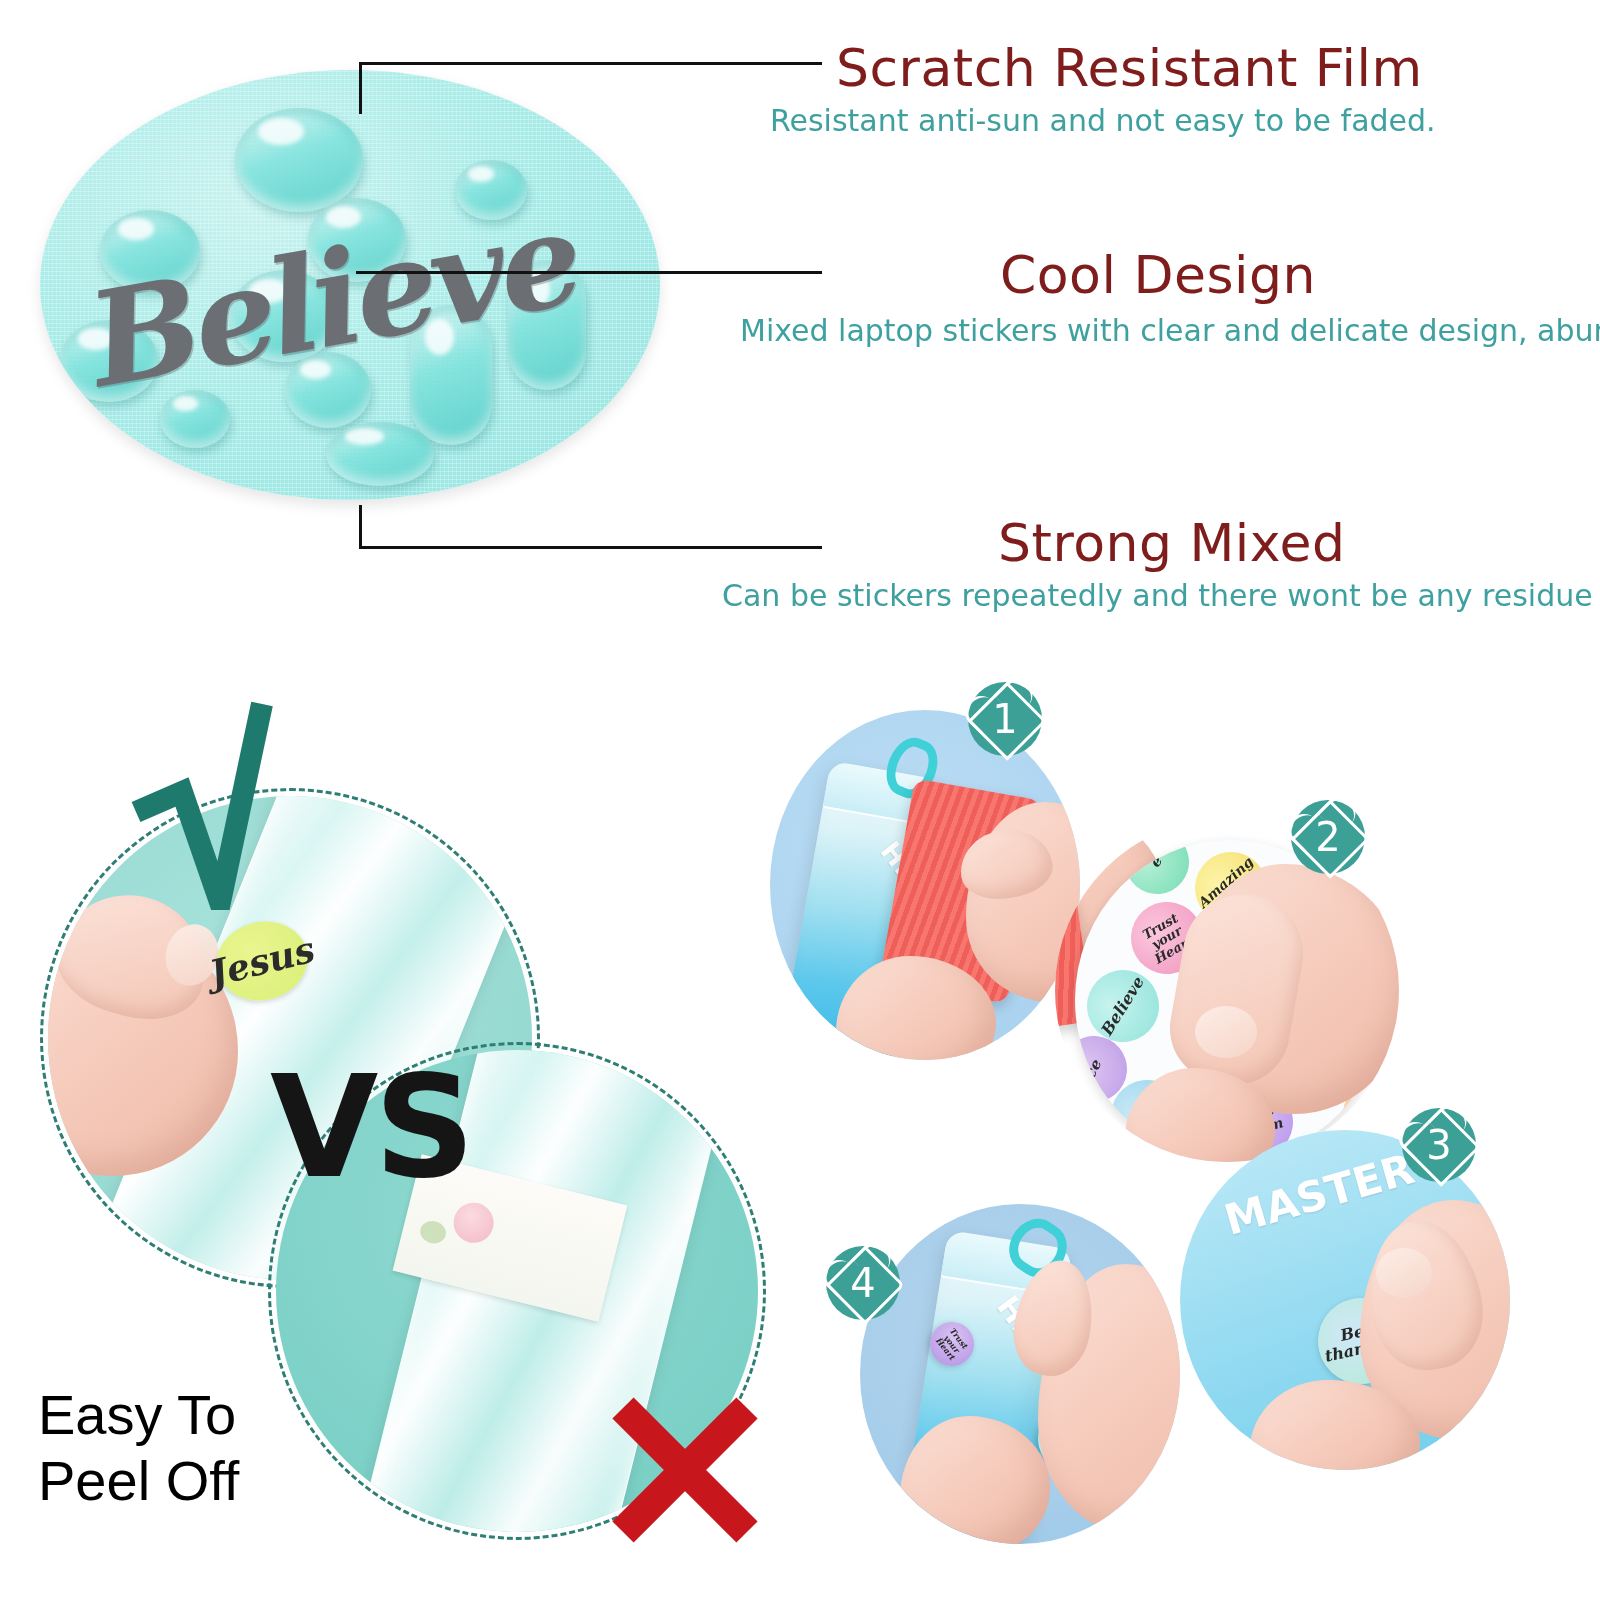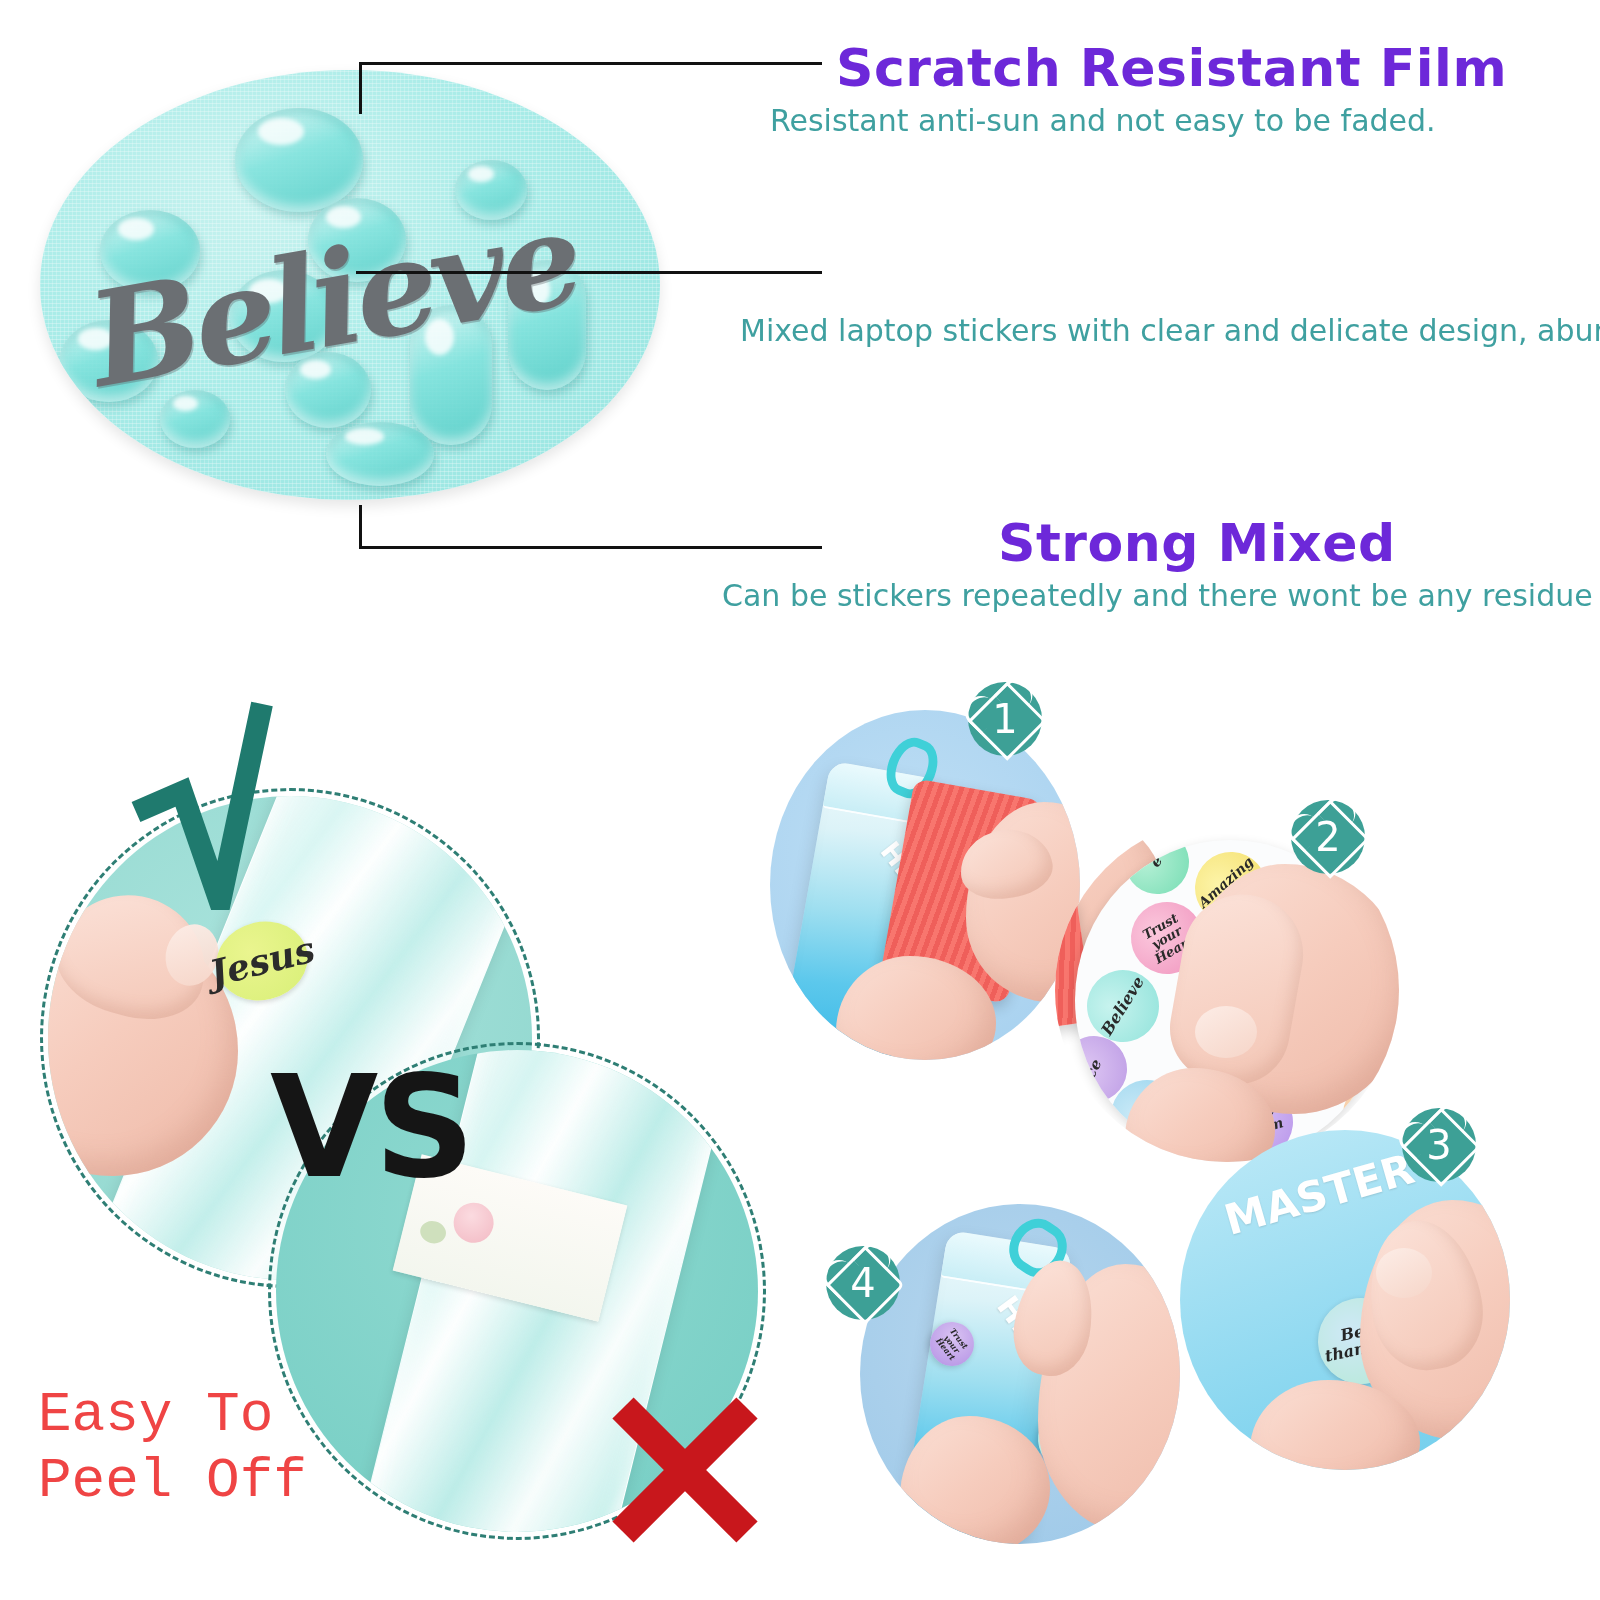--- a/index.html
+++ b/index.html
@@ -2,22 +2,22 @@
 <html><head>
 <meta charset="utf-8">
 <style>
   * { margin:0; padding:0; box-sizing:border-box; }
   html,body { width:1600px; height:1600px; background:#ffffff; overflow:hidden;
               font-family:"DejaVu Sans", sans-serif; }
   .stage { position:relative; width:1600px; height:1600px; background:#fff; }
 
   
   .feat-title {
-    position:absolute; color:#6d28d9; font-size:52px; letter-spacing:.5px;
-    white-space:nowrap; font-family:"DejaVu Sans", sans-serif; font-weight:700;
+    position:absolute; color:#7f1d1d; font-size:52px; letter-spacing:.5px;
+    white-space:nowrap; font-family:"DejaVu Sans", sans-serif; font-weight:400;
   }
   .feat-sub {
     position:absolute; color:#3FA0A0; font-size:30px; white-space:nowrap;
     text-align:center; line-height:1.38; font-family:"DejaVu Sans", sans-serif;
   }
 
   
   .conn { position:absolute; }
   .conn .vline { position:absolute; width:3px; background:#111; }
   .conn .hline { position:absolute; height:3px; background:#111; }
@@ -109,22 +109,22 @@
     content:""; position:absolute; left:8%; top:52%; width:26px; height:22px;
     border-radius:50%; background:#cfe0bd;
   }
   .vs-text {
     position:absolute; font-family:"DejaVu Sans", sans-serif; font-weight:700;
     font-size:140px; color:#151515; letter-spacing:-4px; line-height:1;
   }
   .checkmark { position:absolute; }
   .xmark { position:absolute; }
   .peel-label {
-    position:absolute; color:#ef4444; font-size:56px; line-height:1.18;
-    font-family:Liberation Mono, monospace; white-space:pre-line;
+    position:absolute; color:#000000; font-size:56px; line-height:1.18;
+    font-family:Liberation Sans, sans-serif; white-space:pre-line;
   }
 
   
   .step { position:absolute; }
   .step-circle { position:absolute; border-radius:50%; overflow:hidden; }
   .badge {
     position:absolute; width:74px; height:74px; border-radius:50%;
     background:#3DA096; display:flex; align-items:center; justify-content:center;
     color:#fff; font-size:40px; font-family:"DejaVu Sans", sans-serif;
   }
@@ -217,20 +217,21 @@
   </div>
 
   <div class="conn">
     <div class="vline" style="left:359px;top:505px;height:43px;"></div>
     <div class="hline" style="left:359px;top:546px;width:463px;"></div>
   </div>
 
   <div class="feat-title" style="left:836px;top:38px;">Scratch Resistant Film</div>
   <div class="feat-sub" style="left:770px;top:100px;">Resistant anti-sun and not easy to be faded.</div>
 
+  <div class="feat-title" style="left:1000px;top:245px;">Cool Design</div>
   <div class="feat-sub" style="left:740px;top:310px;">Mixed laptop stickers with clear and delicate design,
 abundant patterns to meet your various sticking needs</div>
 
   <div class="feat-title" style="left:998px;top:513px;">Strong Mixed</div>
   <div class="feat-sub" style="left:722px;top:575px;">Can be stickers repeatedly and there wont be any residue</div>
 
   <div class="cmp">
 
     <div class="dash-ring" style="left:20px;top:118px;width:500px;height:500px;"></div>
     <div class="cmp-circle" style="left:28px;top:126px;width:484px;height:484px;background:radial-gradient(circle at 42% 38%,#a9e3dc,#8ed6cd);">

